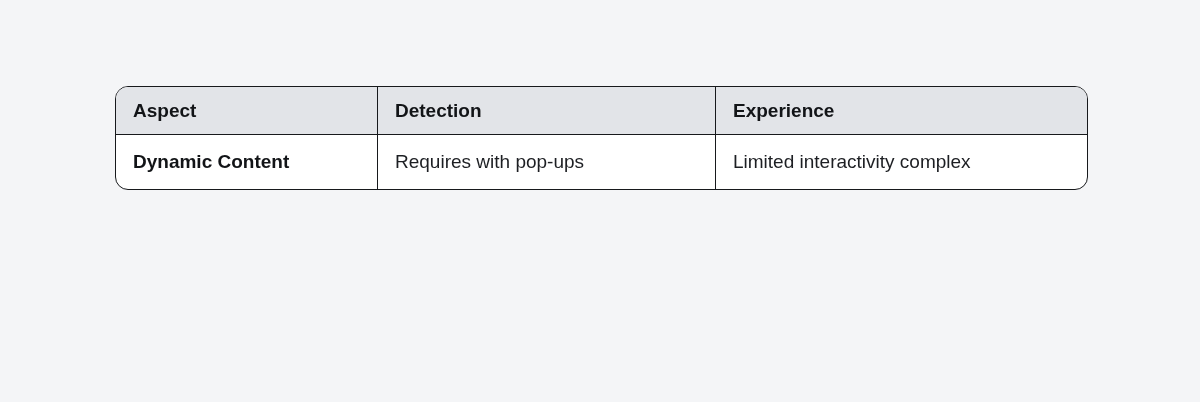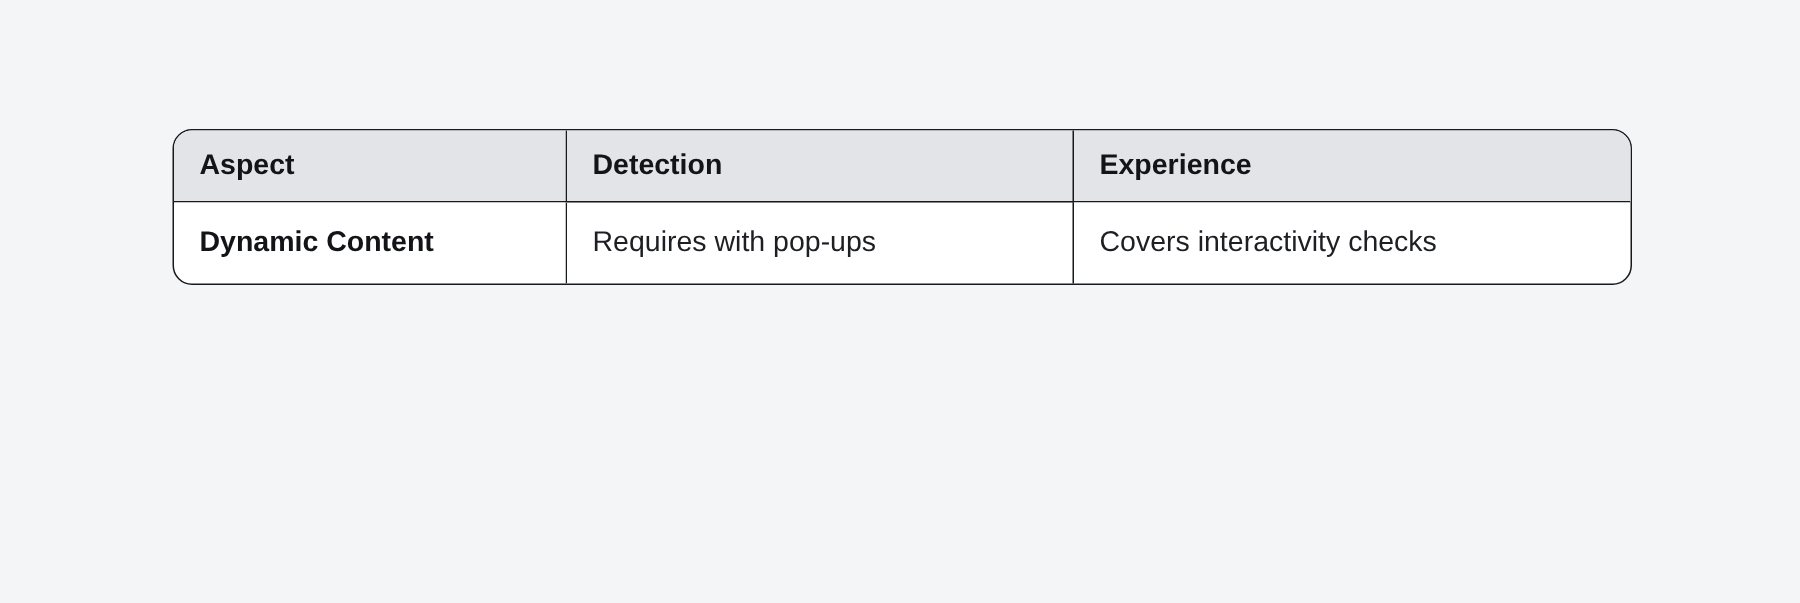--- a/index.html
+++ b/index.html
@@ -85,18 +85,18 @@
         <tr>
           <th>Aspect</th>
           <th>Detection</th>
           <th>Experience</th>
         </tr>
       </thead>
       <tbody>
         <tr>
           <td class="aspect-cell">Dynamic Content</td>
           <td>Requires with pop-ups</td>
-          <td>Covers interactivity checks</td>
+          <td>Limited interactivity complex</td>
         </tr>
       </tbody>
     </table>
   </div>
 </div>
 
 </body></html>

